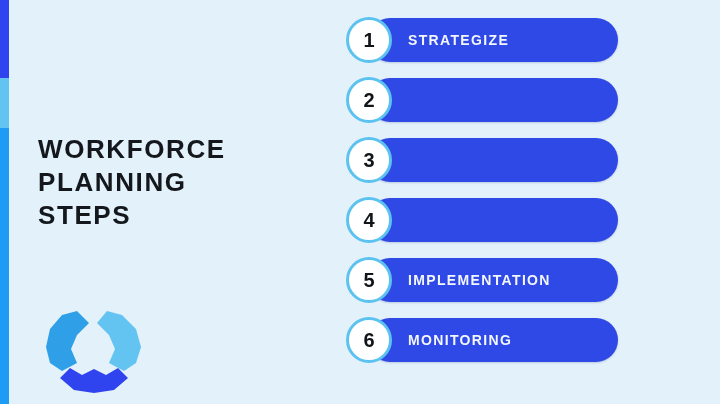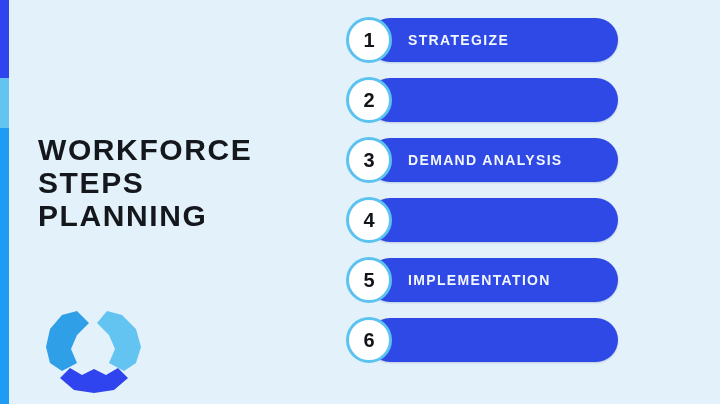--- a/index.html
+++ b/index.html
@@ -31,21 +31,21 @@
   .edge-seg-1 { top: 0;     height: 78px;  background: #2f43ef; }
   .edge-seg-2 { top: 78px;  height: 50px;  background: #63c4f2; }
   .edge-seg-3 { top: 128px; height: 276px; background: #1e9cf5; }
 
   
   .headline {
     position: absolute;
     left: 38px;
     top: 133px;
     width: 270px;
-    font-size: 30px;
+    font-size: 26px;
     font-weight: 700;
     line-height: 33px;
     letter-spacing: 1.6px;
     color: #14181d;
     text-transform: uppercase;
   }
   .headline-line { display: block; white-space: nowrap; }
 
   
   .logo-mark {
@@ -121,22 +121,22 @@
 <body>
 
 <div id="slide">
 
   <div class="edge-stripe edge-seg-1"></div>
   <div class="edge-stripe edge-seg-2"></div>
   <div class="edge-stripe edge-seg-3"></div>
 
   <div class="headline">
     <span class="headline-line">WORKFORCE</span>
+    <span class="headline-line">PLANNING</span>
     <span class="headline-line">STEPS</span>
-    <span class="headline-line">PLANNING</span>
   </div>
 
   <div class="logo-mark">
     <svg viewBox="0 0 100 88" xmlns="http://www.w3.org/2000/svg">
 
       <path d="M33 6 L45 18 L33 30 L27 44 L33 58 L18 66 L6 58 L2 42 L6 24 L18 10 Z" fill="#2f9fe8"></path>
 
       <path d="M63 6 L78 10 L92 24 L97 42 L92 58 L80 66 L65 58 L71 44 L65 30 L53 18 Z" fill="#63c4f2"></path>
 
       <path d="M26 63 L38 70 L50 64 L62 70 L74 63 L84 73 L70 85 L50 88 L30 85 L16 73 Z" fill="#2f43ef"></path>
@@ -153,34 +153,34 @@
       <div class="step-badge">1</div>
     </div>
 
     <div class="step-row">
       <div class="step-pill"></div>
       <div class="step-badge">2</div>
     </div>
 
     <div class="step-row">
       <div class="step-pill"></div>
-      <div class="step-label">DEMAND ANALYSIS</div>
       <div class="step-badge">3</div>
     </div>
 
     <div class="step-row">
       <div class="step-pill"></div>
       <div class="step-badge">4</div>
     </div>
 
     <div class="step-row">
       <div class="step-pill"></div>
       <div class="step-label">IMPLEMENTATION</div>
       <div class="step-badge">5</div>
     </div>
 
     <div class="step-row">
       <div class="step-pill"></div>
+      <div class="step-label">MONITORING</div>
       <div class="step-badge">6</div>
     </div>
 
   </div>
 </div>
 
 </body></html>

